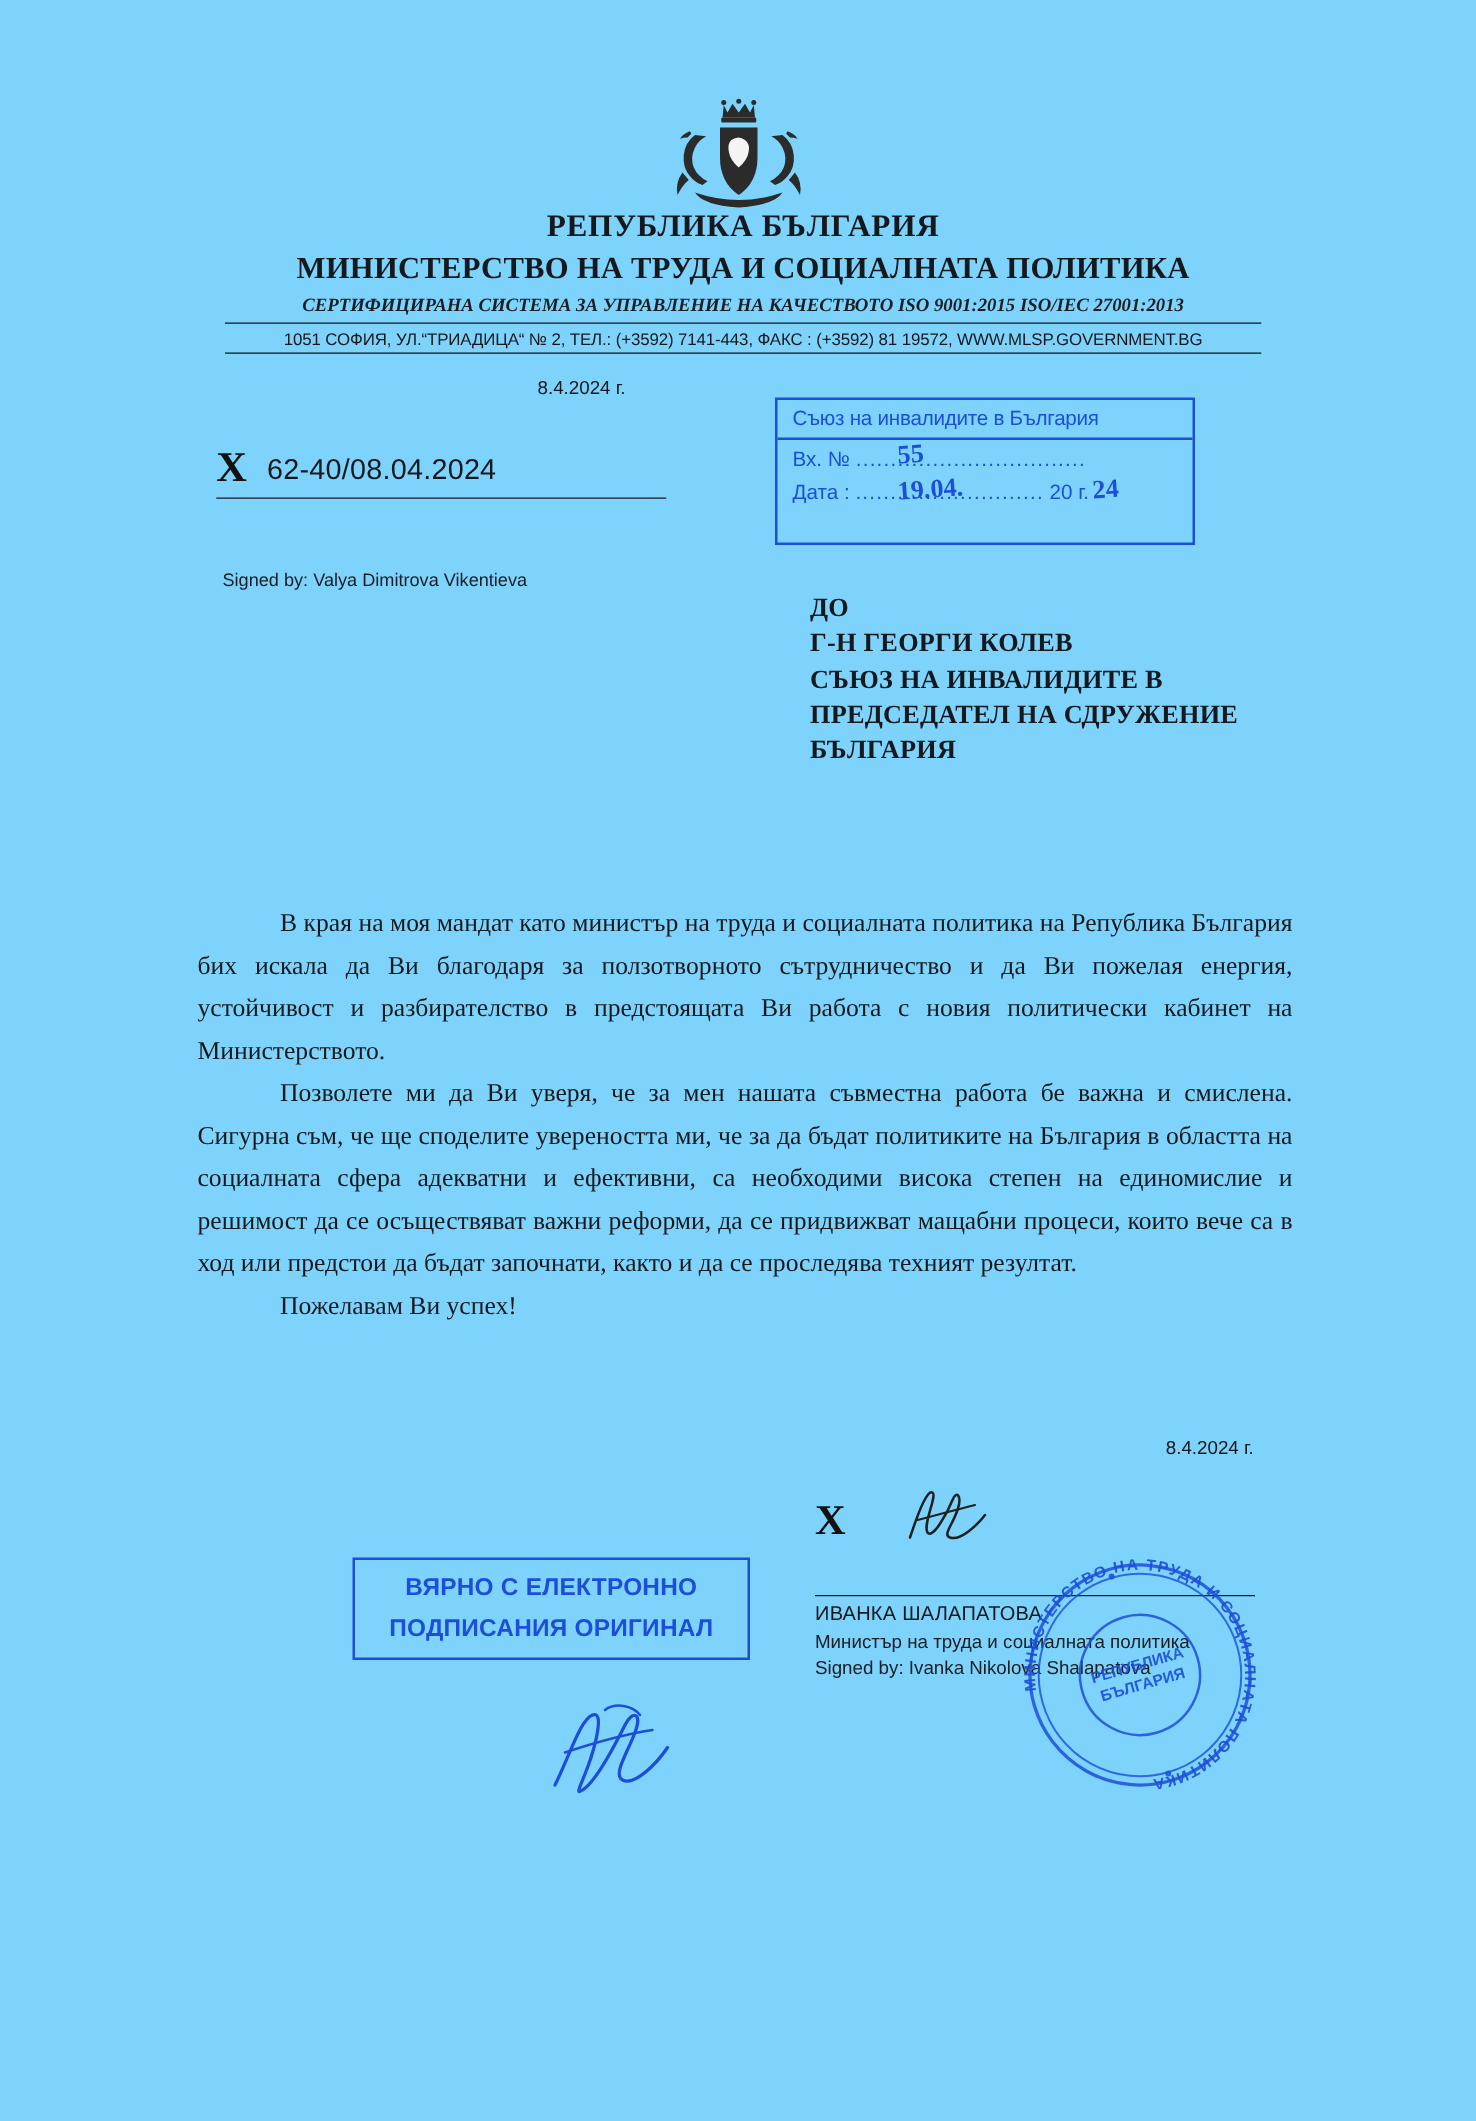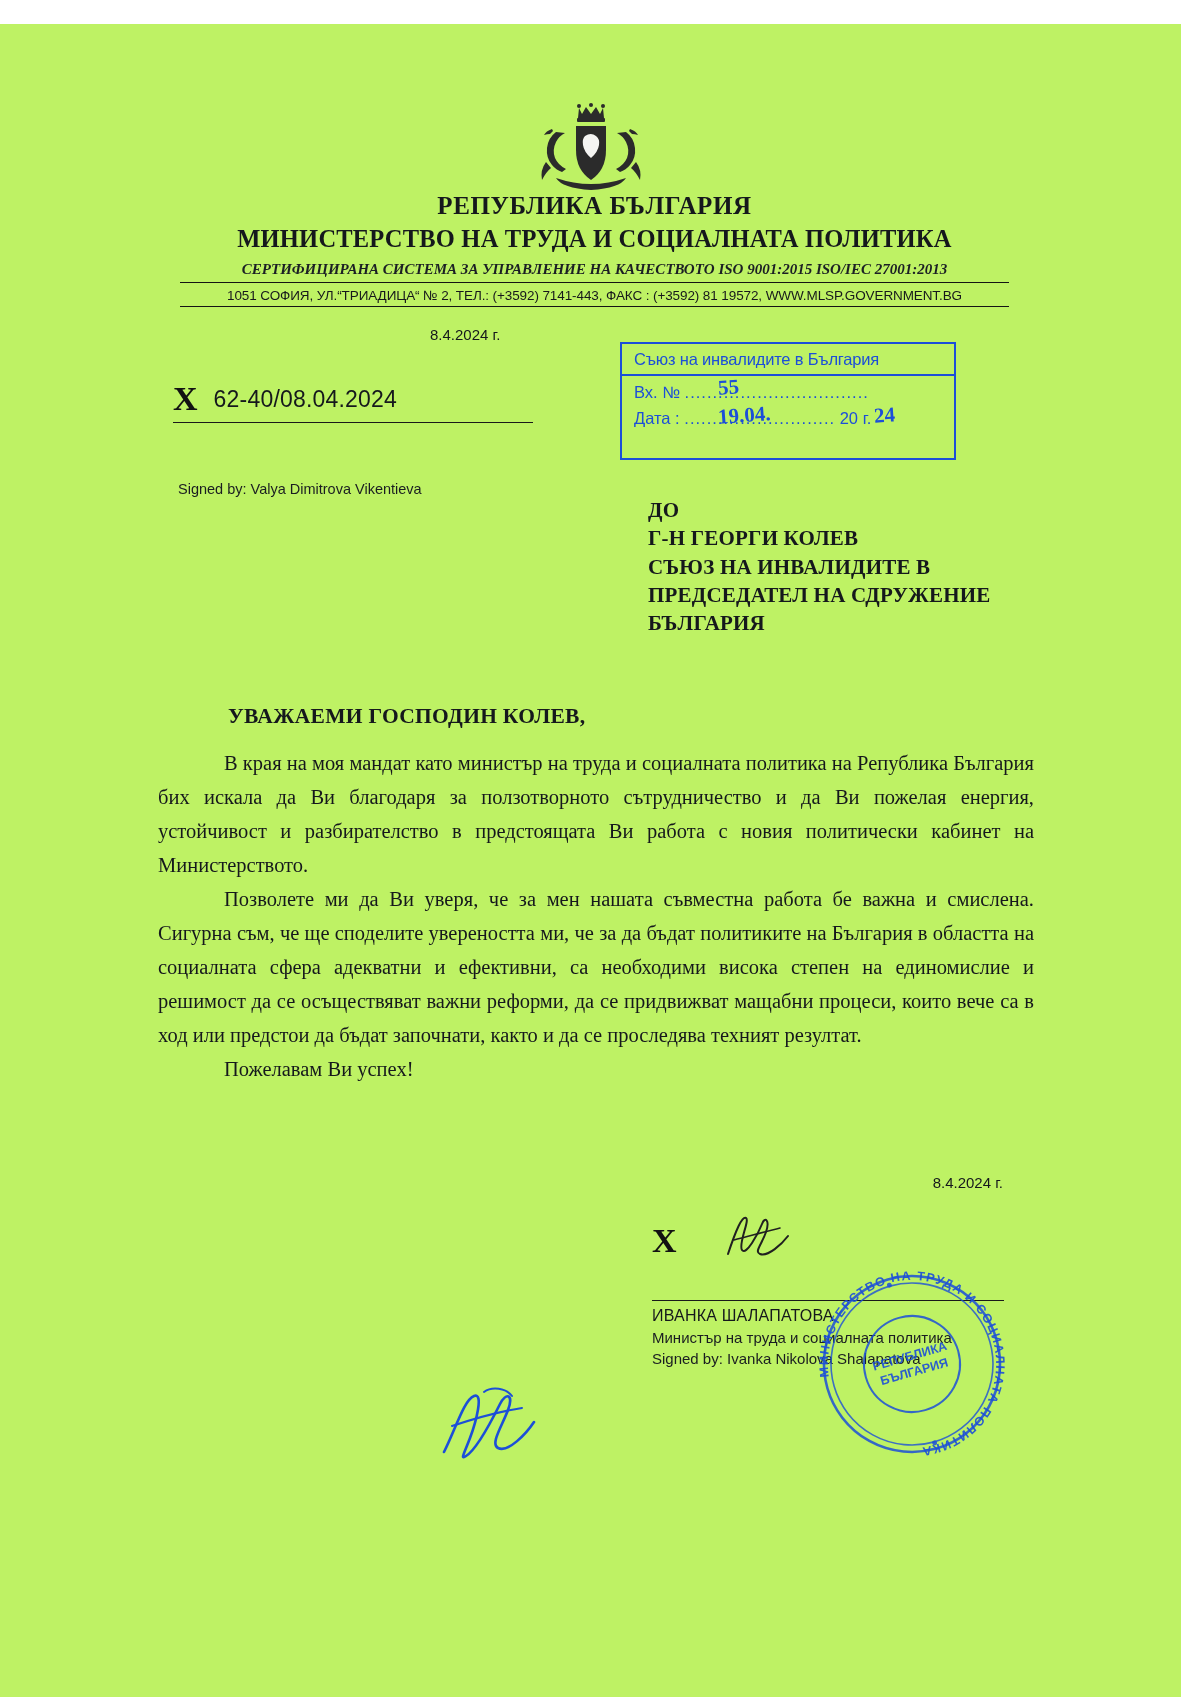--- a/index.html
+++ b/index.html
@@ -12,22 +12,21 @@
     height: 1697px;
     position: relative;
     font-family: "Liberation Serif", serif;
     color: #1a1a1a;
     overflow: hidden;
   }
 
   .page {
     position: absolute;
     inset: 0;
-    background: #bef264;
-    margin-top: 24px;
+    background: #7dd3fc;
   }
 
   
   .crest {
     position: absolute;
     left: 0; right: 0;
     top: 78px;
     display: flex;
     justify-content: center;
   }
@@ -367,21 +366,20 @@
   </div>
 
   <div class="addressee">
     <div>ДО</div>
     <div>Г-Н ГЕОРГИ КОЛЕВ</div>
     <div>СЪЮЗ НА ИНВАЛИДИТЕ В</div>
     <div>ПРЕДСЕДАТЕЛ НА СДРУЖЕНИЕ</div>
     <div>БЪЛГАРИЯ</div>
   </div>
 
-  <div class="salutation">УВАЖАЕМИ ГОСПОДИН КОЛЕВ,</div>
 
   <div class="body-text">
     <p>В края на моя мандат като министър на труда и социалната политика на Република България бих искала да Ви благодаря за ползотворното сътрудничество и да Ви пожелая енергия, устойчивост и разбирателство в предстоящата Ви работа с новия политически кабинет на Министерството.</p>
     <p>Позволете ми да Ви уверя, че за мен нашата съвместна работа бе важна и смислена. Сигурна съм, че ще споделите увереността ми, че за да бъдат политиките на България в областта на социалната сфера адекватни и ефективни, са необходими висока степен на единомислие и решимост да се осъществяват важни реформи, да се придвижват мащабни процеси, които вече са в ход или предстои да бъдат започнати, както и да се проследява техният резултат.</p>
     <p>Пожелавам Ви успех!</p>
   </div>
 
   <div class="close-date">8.4.2024 г.</div>
 
   <div class="sig-right">
@@ -391,20 +389,24 @@
         <path d="M18 44 C26 20, 32 6, 36 8 C40 10, 28 34, 32 40 C36 46, 48 24, 52 14 C55 6, 60 10, 56 22 C52 34, 44 42, 50 44 C58 47, 72 34, 78 26" stroke="#202020" stroke-width="2" fill="none" stroke-linecap="round"></path>
         <path d="M24 30 C36 27, 54 22, 70 18" stroke="#202020" stroke-width="1.6" fill="none" stroke-linecap="round"></path>
       </svg>
     </span>
     <div class="sig-rule"></div>
     <div class="sig-name">ИВАНКА ШАЛАПАТОВА</div>
     <div class="sig-role">Министър на труда и социалната политика</div>
     <div class="sig-signedby">Signed by: Ivanka Nikolova Shalapatova</div>
   </div>
 
+  <div class="true-stamp">
+    <div class="l1">ВЯРНО С ЕЛЕКТРОННО</div>
+    <div class="l2">ПОДПИСАНИЯ ОРИГИНАЛ</div>
+  </div>
 
   <div class="hand-sign">
     <svg width="130" height="90" viewBox="0 0 130 90" aria-hidden="true">
       <path d="M14 70 C26 46, 34 18, 44 14 C54 10, 46 40, 40 56 C34 72, 30 78, 36 74 C46 68, 62 38, 70 22 C76 10, 84 12, 78 28 C72 44, 60 62, 68 66 C78 71, 96 52, 104 40" stroke="#1c4fd8" stroke-width="2.6" fill="none" stroke-linecap="round"></path>
       <path d="M22 44 C40 38, 66 30, 92 26" stroke="#1c4fd8" stroke-width="2" fill="none" stroke-linecap="round"></path>
       <path d="M54 10 C62 4, 76 6, 82 14" stroke="#1c4fd8" stroke-width="2" fill="none" stroke-linecap="round"></path>
     </svg>
   </div>
 
   <div class="round-seal">

